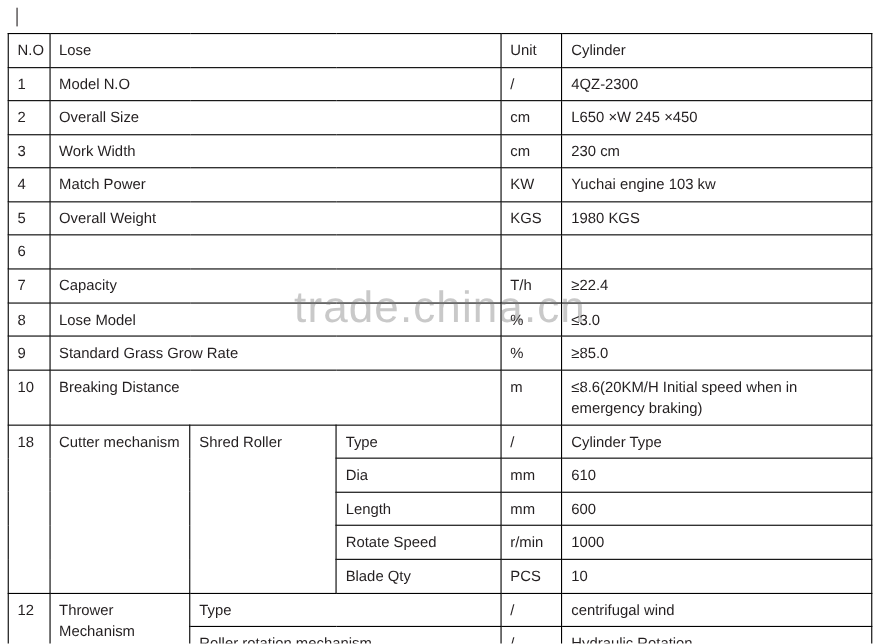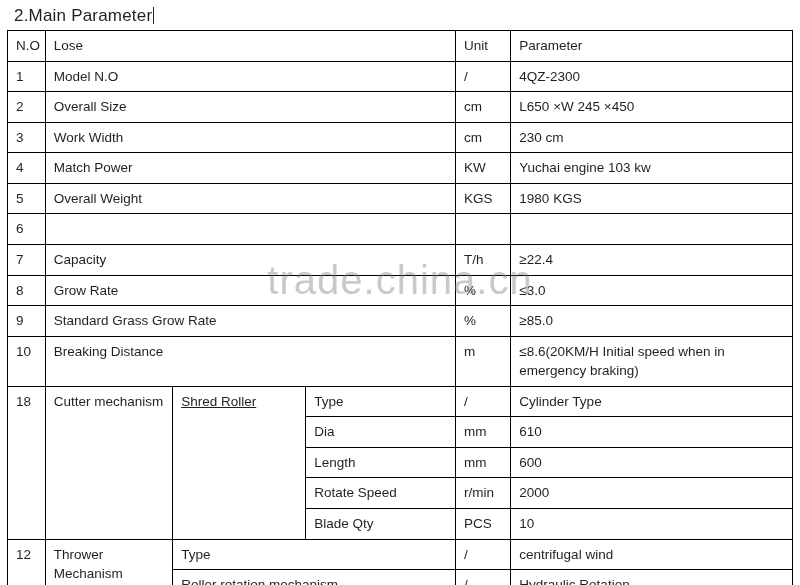--- a/index.html
+++ b/index.html
@@ -46,21 +46,20 @@
   }
   table.param td {
     border: 1px solid #000000;
     padding: 5px 7px 5px 8px;
     vertical-align: top;
     line-height: 1.45;
     height: 17px;
   }
   td.mid {
     vertical-align: middle;
-    text-decoration: underline;
   }
   .c-no    { width: 34px; }
   .c-unit  { width: 50px; }
   .c-param { width: 254px; }
 
   .sub-a { width: 115px; }
   .sub-b { width: 135px; }
 
   .hdr td {
     height: 68px;
@@ -82,40 +81,40 @@
     pointer-events: none;
     user-select: none;
     z-index: 5;
   }
 </style>
 </head>
 <body>
 
 <div class="page">
 
-  <div class="doc-title"><span>2.Main Parameter</span><span class="caret"></span></div>
+  <div class="doc-title"><span class="caret"></span></div>
 
   <div class="watermark">trade.china.cn</div>
 
   <table class="param">
     <colgroup>
       <col class="c-no">
       <col class="sub-a">
       <col style="width:120px">
       <col class="sub-b">
       <col class="c-unit">
       <col class="c-param">
     </colgroup>
 
     <tbody>
         <tr class="hdr">
       <td>N.O</td>
       <td colspan="3">Lose</td>
       <td>Unit</td>
-      <td>Parameter</td>
+      <td>Cylinder</td>
     </tr>
 
     <tr>
       <td>1</td>
       <td colspan="3" class="pl-2">Model N.O</td>
       <td>/</td>
       <td>4QZ-2300</td>
     </tr>
     <tr>
       <td>2</td>
@@ -148,21 +147,21 @@
       <td></td>
     </tr>
     <tr>
       <td>7</td>
       <td colspan="3" class="pl-2">Capacity</td>
       <td>T/h</td>
       <td>≥22.4</td>
     </tr>
     <tr>
       <td>8</td>
-      <td colspan="3" class="pl-2">Grow Rate</td>
+      <td colspan="3" class="pl-2">Lose Model</td>
       <td>%</td>
       <td>≤3.0</td>
     </tr>
     <tr>
       <td>9</td>
       <td colspan="3" class="pl-2">Standard Grass Grow Rate</td>
       <td>%</td>
       <td>≥85.0</td>
     </tr>
     <tr class="tall-10">
@@ -186,21 +185,21 @@
       <td>610</td>
     </tr>
     <tr>
       <td>Length</td>
       <td>mm</td>
       <td>600</td>
     </tr>
     <tr>
       <td>Rotate Speed</td>
       <td>r/min</td>
-      <td>2000</td>
+      <td>1000</td>
     </tr>
     <tr>
       <td>Blade Qty</td>
       <td>PCS</td>
       <td>10</td>
     </tr>
 
     <tr>
       <td rowspan="2">12</td>
       <td rowspan="2" class="pl-2">Thrower Mechanism</td>

